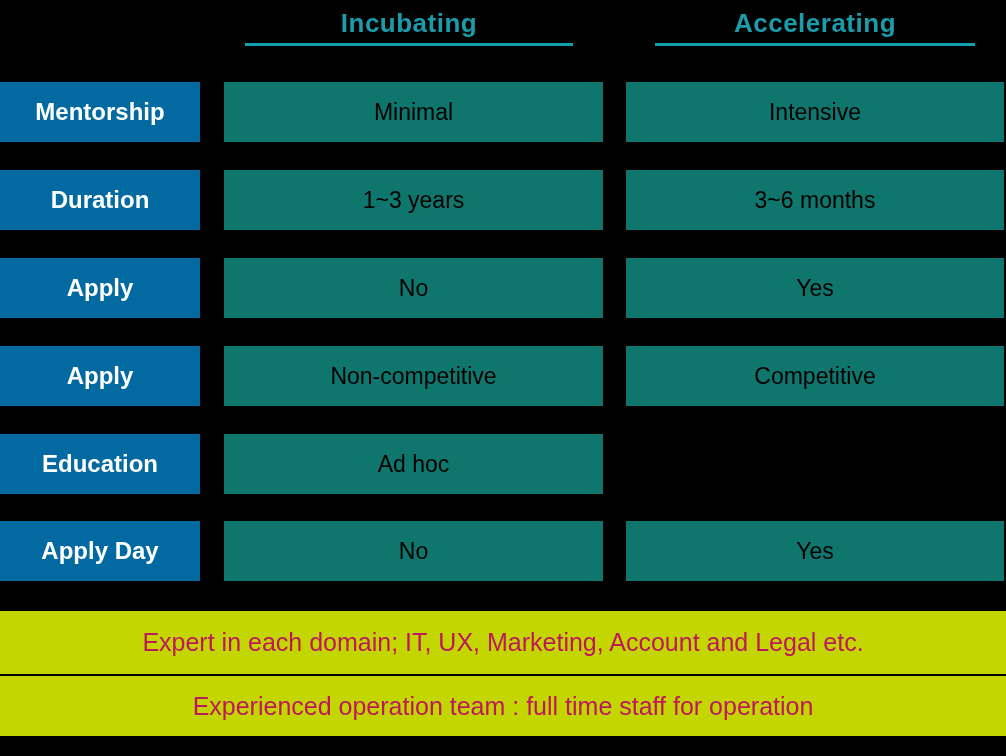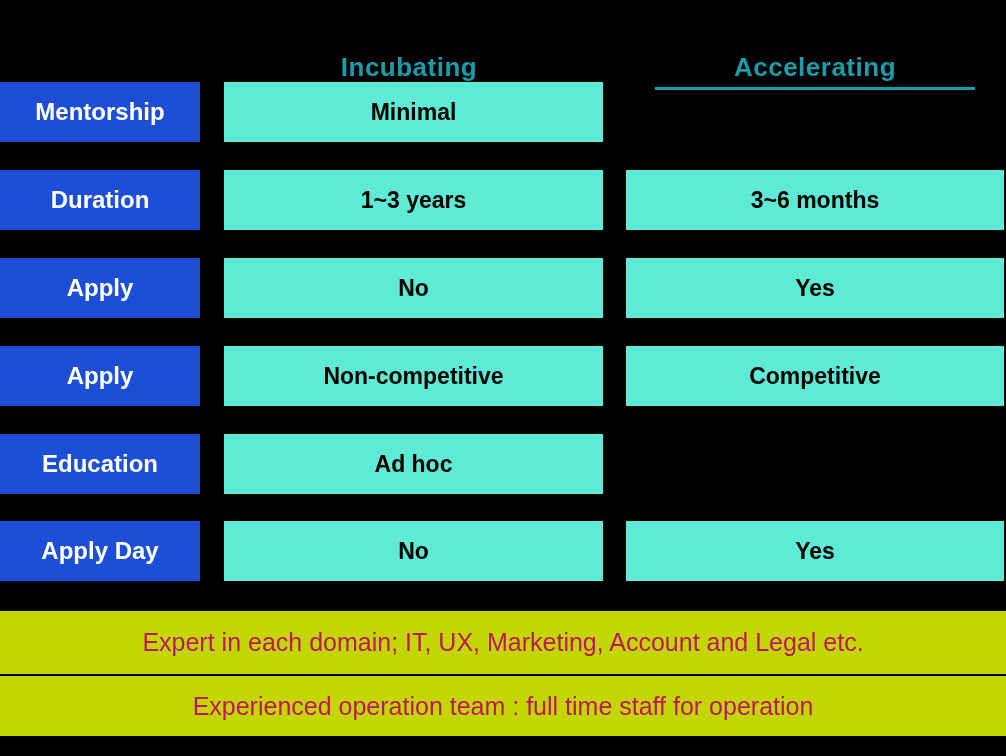--- a/index.html
+++ b/index.html
@@ -22,21 +22,20 @@
     top: 6px;
     text-align: center;
   }
   .col-header .header-text {
     display: block;
     font-size: 26px;
     font-weight: bold;
     color: #1b9cab;
     line-height: 34px;
     letter-spacing: 0.5px;
-    margin-top: 44px;
   }
   .header-underline {
     margin-top: 3px;
     height: 3px;
     background: #11a0b0;
     width: 100%;
   }
   #header-incubating   { left: 245px; width: 328px; }
   #header-accelerating { left: 655px; width: 320px; }
 
@@ -46,39 +45,39 @@
     left: 0;
     width: 1006px;
     height: 60px;
   }
   .label-box {
     position: absolute;
     left: 0;
     top: 0;
     width: 200px;
     height: 100%;
-    background: #1d4ed8;
+    background: #0369a1;
     display: flex;
     align-items: center;
     justify-content: center;
     color: #ffffff;
     font-size: 24px;
     font-weight: bold;
   }
   .cell {
     position: absolute;
     top: 0;
     height: 100%;
-    background: #5eead4;
+    background: #0f766e;
     display: flex;
     align-items: center;
     justify-content: center;
     color: #000000;
     font-size: 23px;
-    font-weight: bold;
+    font-weight: normal;
   }
   .cell.col1 { left: 224px; width: 379px; }
   .cell.col2 { left: 626px; width: 378px; }
 
   
   .footer-bar {
     position: absolute;
     left: 0;
     width: 1006px;
     background: #c4d600;
@@ -101,20 +100,21 @@
     <div class="header-underline"></div>
   </div>
   <div class="col-header" id="header-accelerating">
     <span class="header-text">Accelerating</span>
     <div class="header-underline"></div>
   </div>
 
   <div class="row" style="top:82px">
     <div class="label-box">Mentorship</div>
     <div class="cell col1">Minimal</div>
+    <div class="cell col2">Intensive</div>
   </div>
 
   <div class="row" style="top:170px">
     <div class="label-box">Duration</div>
     <div class="cell col1">1~3 years</div>
     <div class="cell col2">3~6 months</div>
   </div>
 
   <div class="row" style="top:258px">
     <div class="label-box">Apply</div>

